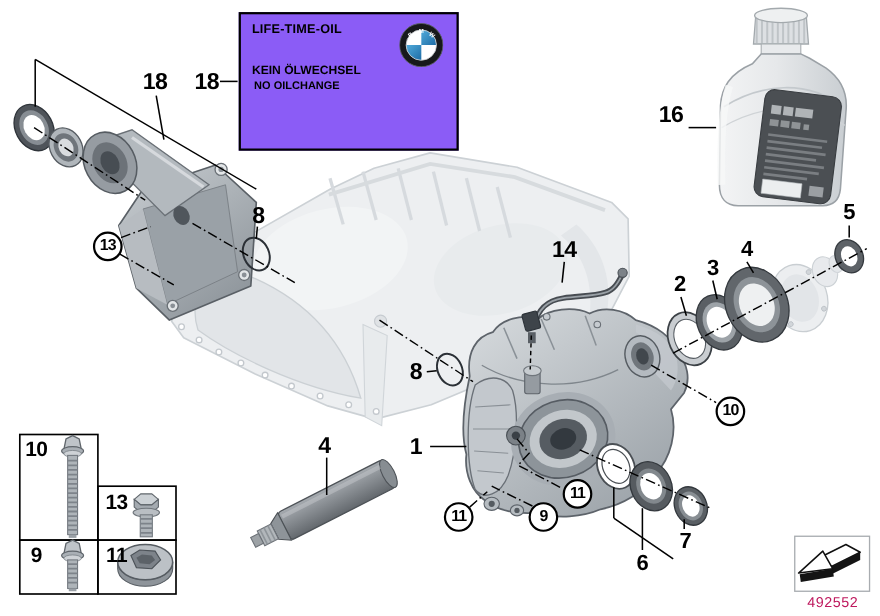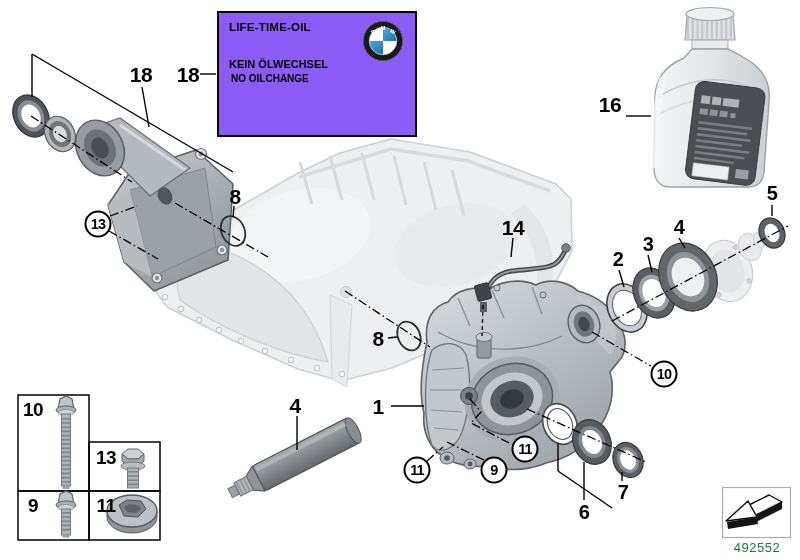--- a/index.html
+++ b/index.html
@@ -13,21 +13,21 @@
   .cir{width:27px;height:27px;border:2.3px solid #000;border-radius:50%;background:#fff;
        font-size:14.5px;display:flex;align-items:center;justify-content:center;box-sizing:border-box;
        letter-spacing:-0.8px;}
   .plate{position:absolute;border:2px solid #000;background:#8b5cf6;font-weight:700;}
   .plate-title{position:absolute;left:10px;top:8px;font-size:11.5px;letter-spacing:.2px;}
   .plate-de{position:absolute;left:10px;top:45px;font-size:11px;}
   .plate-en{position:absolute;left:12px;top:60px;font-size:10px;}
   .plate-code{position:absolute;right:9px;bottom:7px;font-size:14px;letter-spacing:1.5px;}
   .roundel{position:absolute;right:12px;top:8px;width:40px;height:40px;}
   .diagnum{position:absolute;transform:translate(-50%,-50%);font:400 13px "Liberation Sans",sans-serif;
-           color:#15803d;letter-spacing:.5px;}
+           color:#be185d;letter-spacing:.5px;}
 </style>
 </head>
 <body>
 
 <div class="stage">
 
 <svg class="art" width="800" height="560" viewBox="0 0 800 560">
   <defs>
     <linearGradient id="gDiff" x1="0" y1="0" x2="0.8" y2="1">
       <stop offset="0" stop-color="#d8dcdf"></stop>

